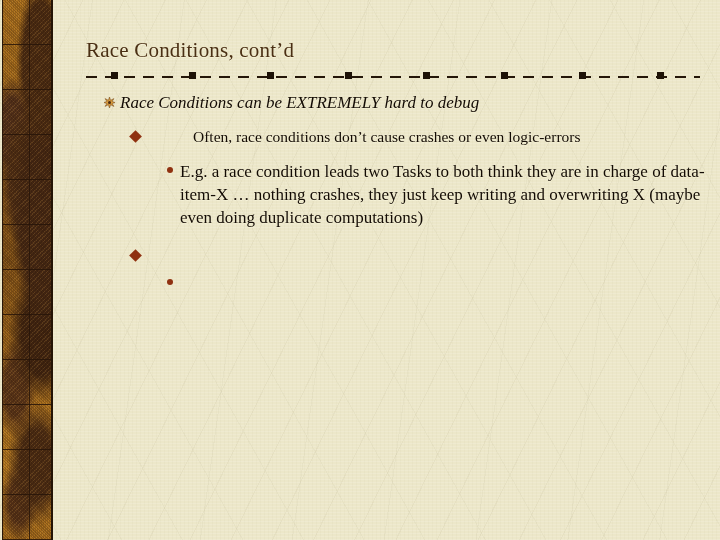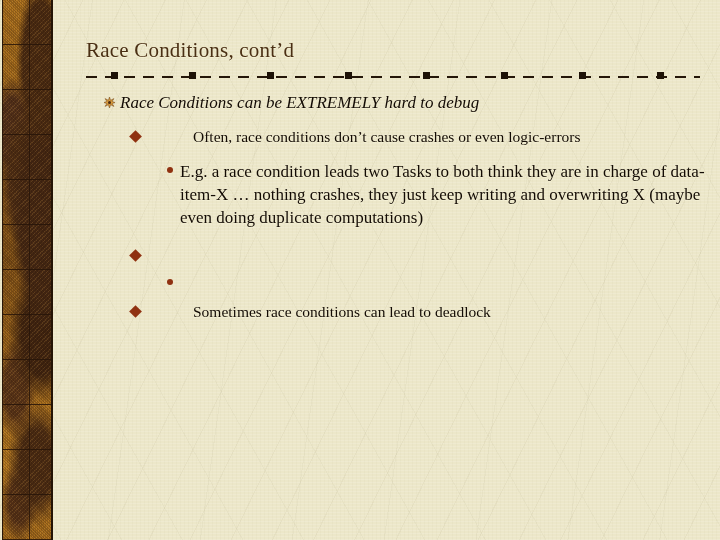--- a/index.html
+++ b/index.html
@@ -264,24 +264,18 @@
     <div class="gap-md"></div>
 
     <div class="bullet-row lvl3">
       <span class="bullet-glyph">
         <span class="dot-glyph"></span>
       </span>
     </div>
 
     <div class="gap-lg"></div>
 
-    <div class="bullet-row lvl2">
-      <span class="bullet-glyph">
-        <span class="diamond-glyph"></span>
-      </span>
-      <span class="bullet-text">Sometimes race conditions can lead to deadlock</span>
-    </div>
 
     <div class="gap-md"></div>
 
 
   </div>
 </div>
 
 </body></html>

